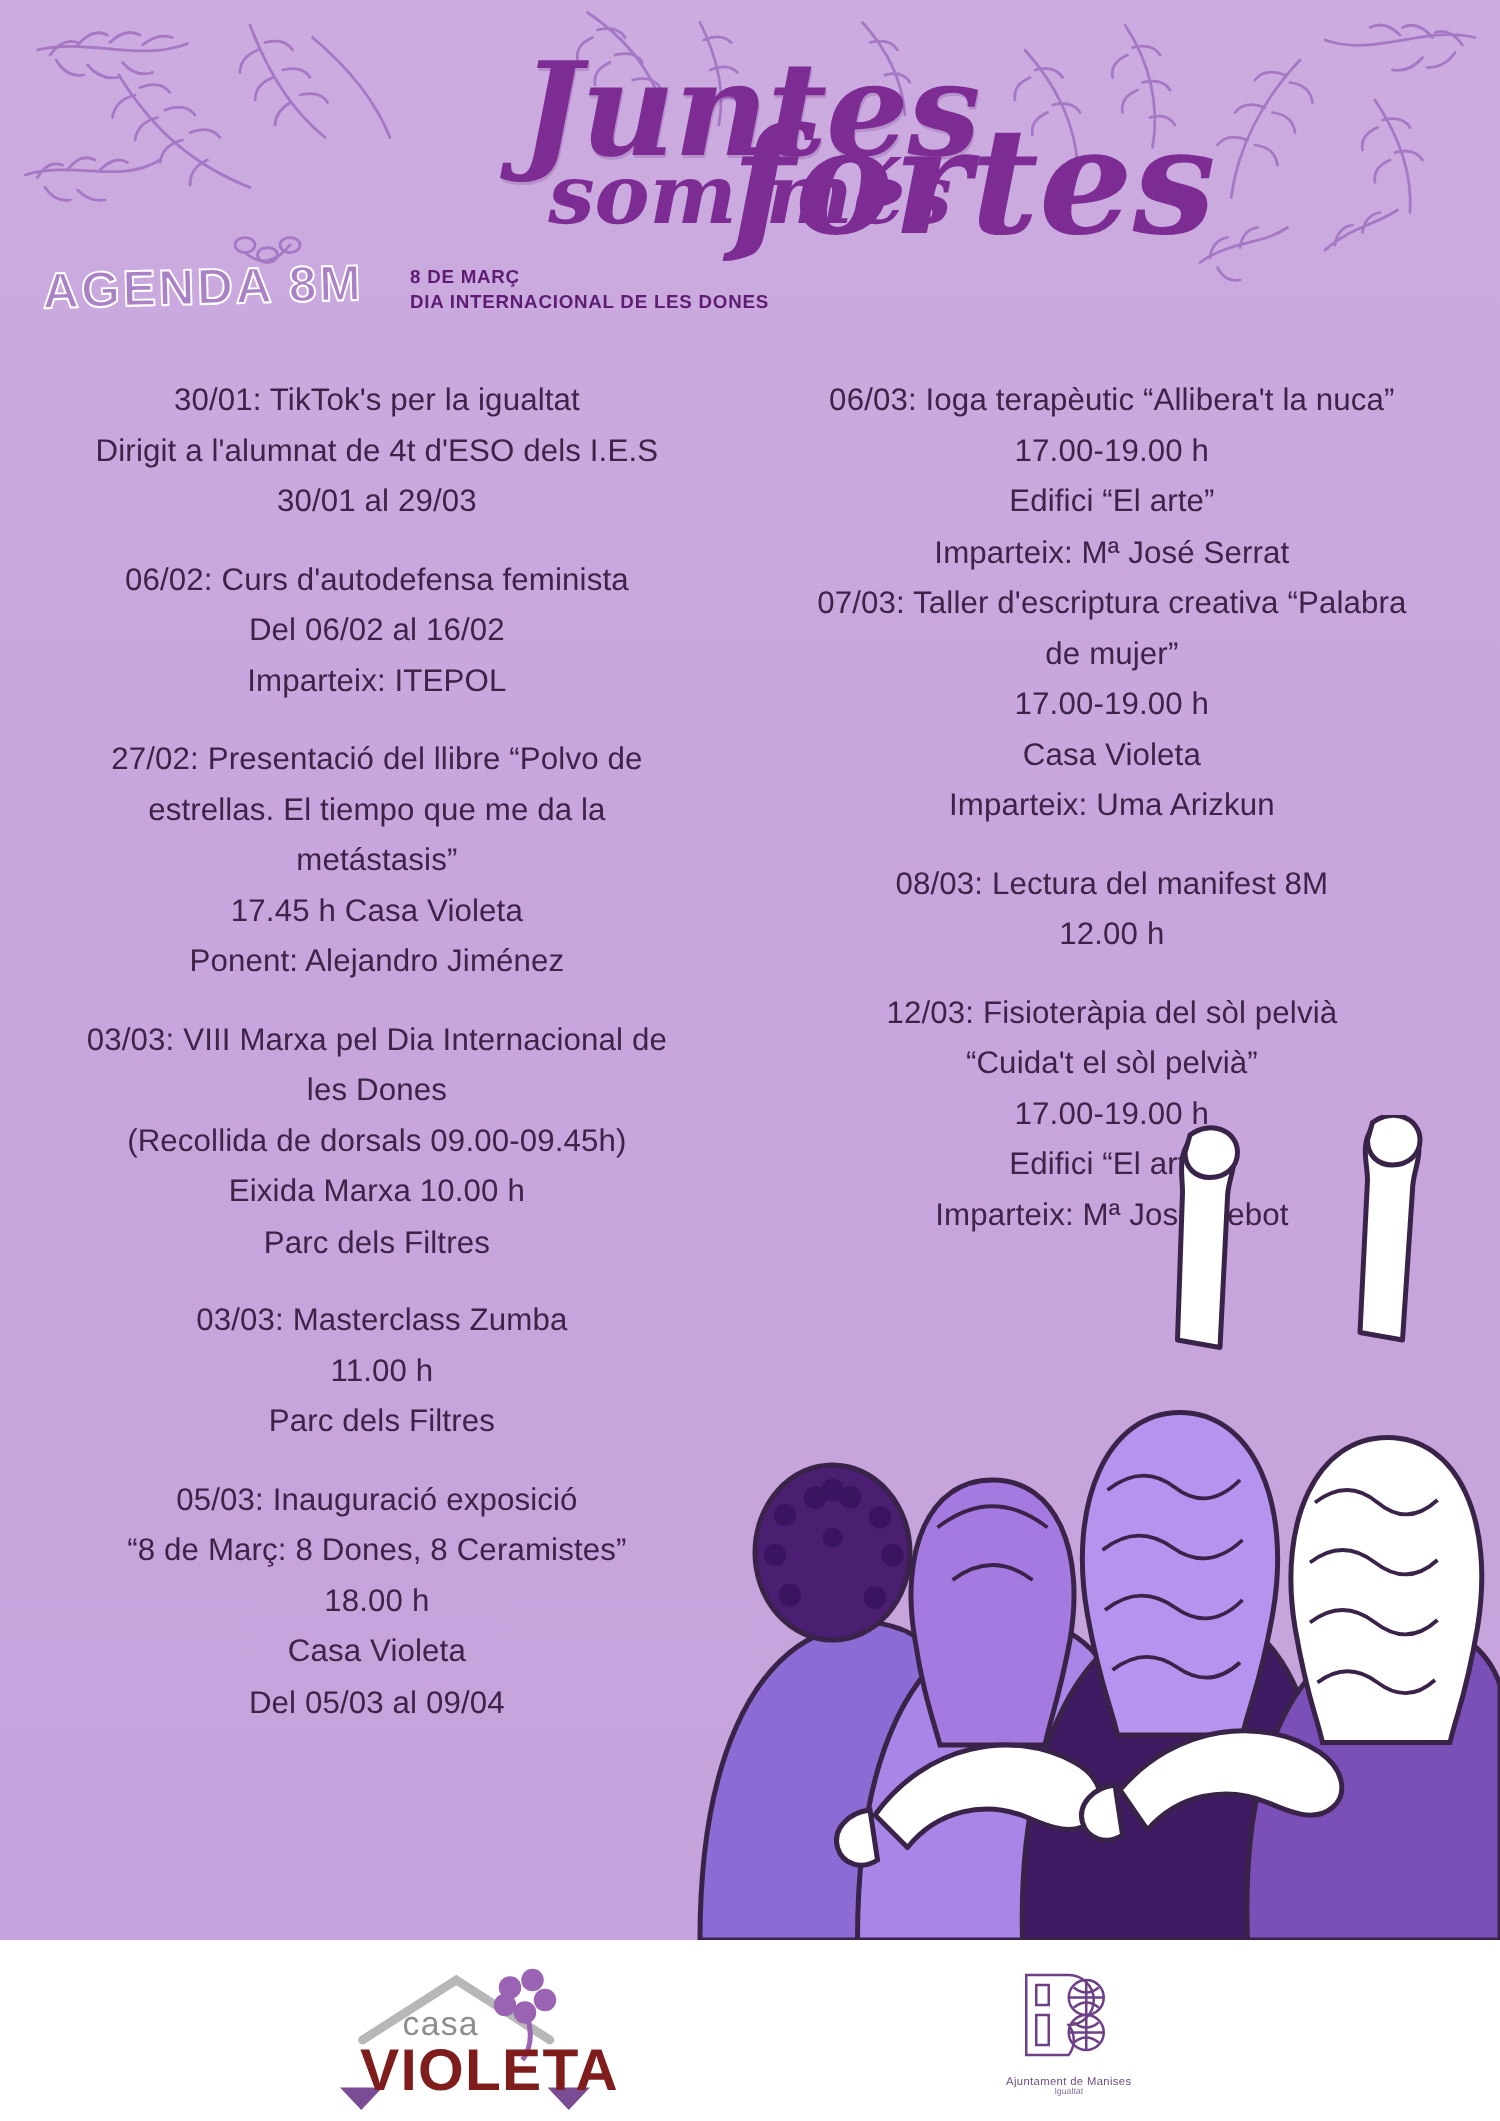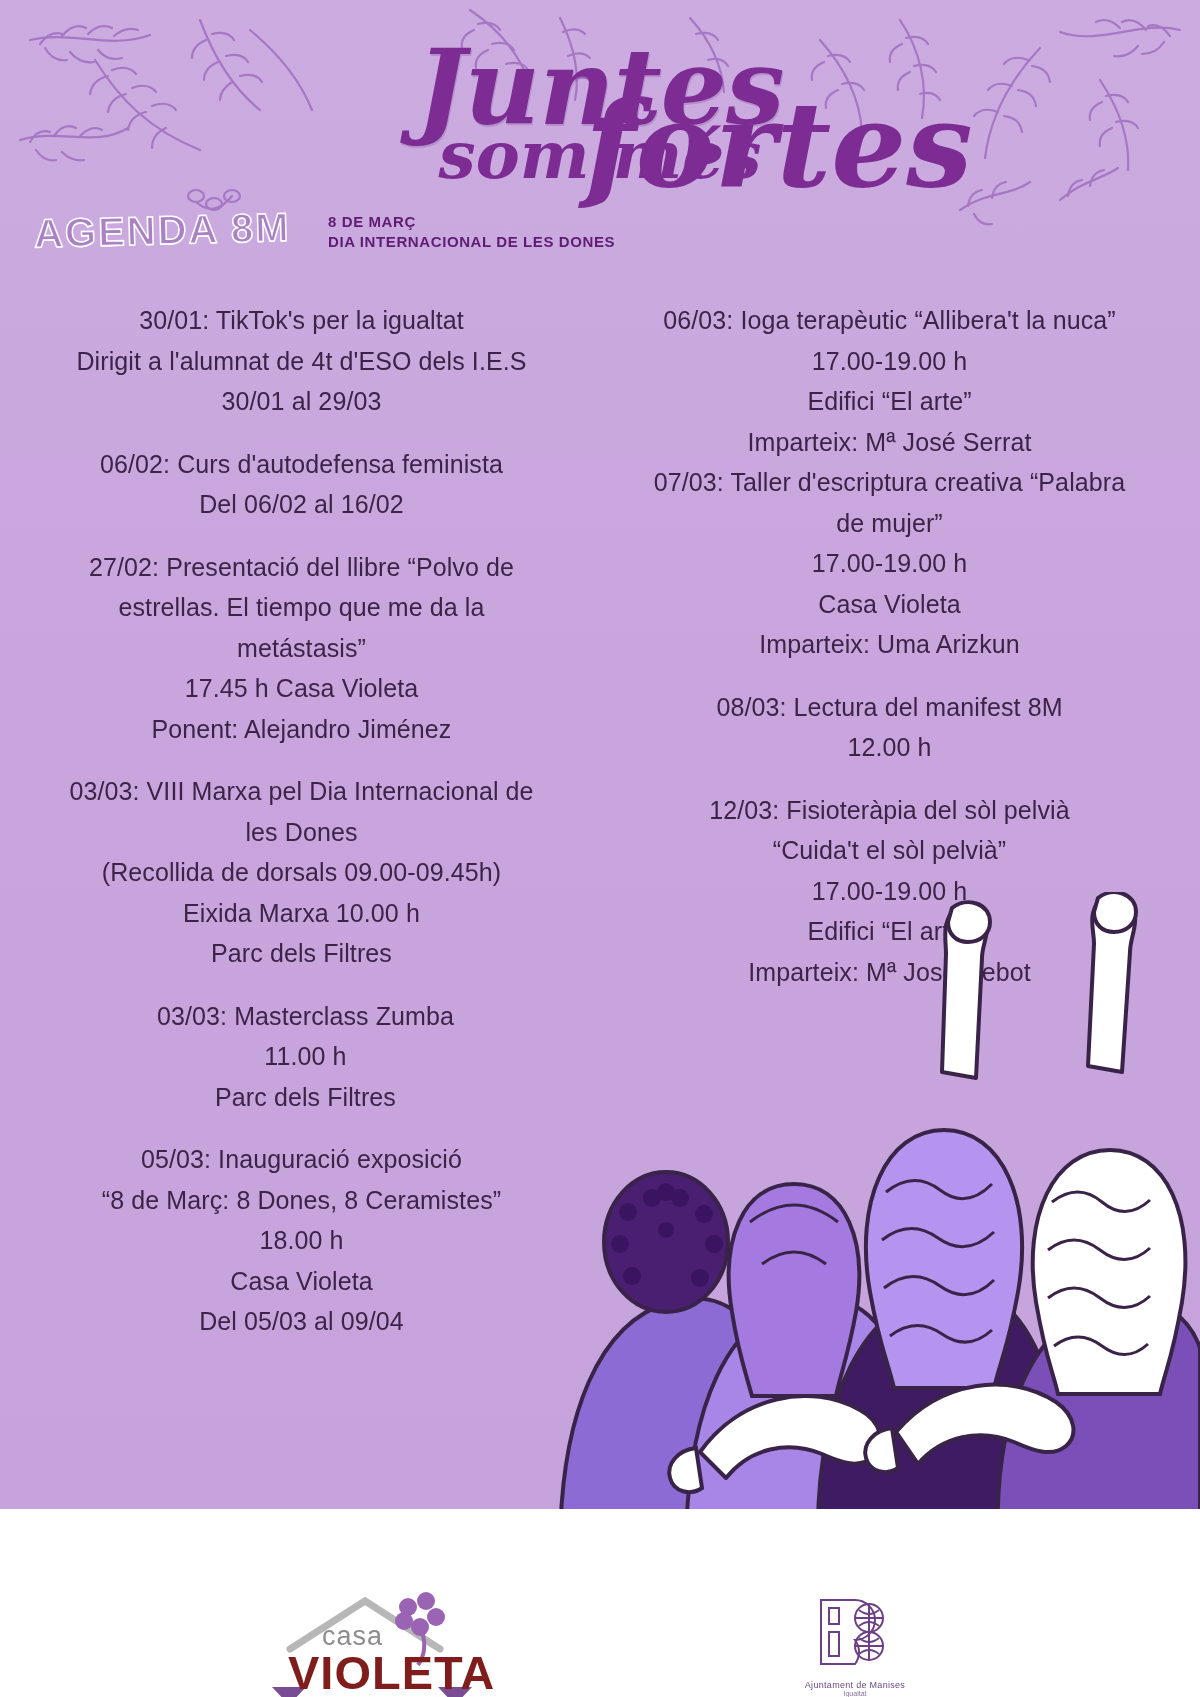--- a/index.html
+++ b/index.html
@@ -125,24 +125,24 @@
     height: 660px;
     pointer-events: none;
   }
 
   
   .footer {
     position: absolute;
     left: 0;
     bottom: 0;
     width: 1200px;
-    height: 188px;
+    height: 145px;
     background: #ffffff;
     display: flex;
-    align-items: flex-end;
+    align-items: center;
     justify-content: center;
     gap: 260px;
   }
   .logo-casa {
     position: relative;
     text-align: center;
     width: 250px;
     height: 110px;
   }
   .logo-casa .casa-word {
@@ -262,20 +262,21 @@
 
       <div class="event">
         <div class="line">30/01: TikTok's per la igualtat</div>
         <div class="line">Dirigit a l'alumnat de 4t d'ESO dels I.E.S</div>
         <div class="line">30/01 al 29/03</div>
       </div>
 
       <div class="event">
         <div class="line">06/02: Curs d'autodefensa feminista</div>
         <div class="line">Del 06/02 al 16/02</div>
+        <div class="line">Imparteix: ITEPOL</div>
       </div>
 
       <div class="event">
         <div class="line">27/02: Presentació del llibre “Polvo de</div>
         <div class="line">estrellas. El tiempo que me da la</div>
         <div class="line">metástasis”</div>
         <div class="line">17.45 h Casa Violeta</div>
         <div class="line">Ponent: Alejandro Jiménez</div>
       </div>
 

